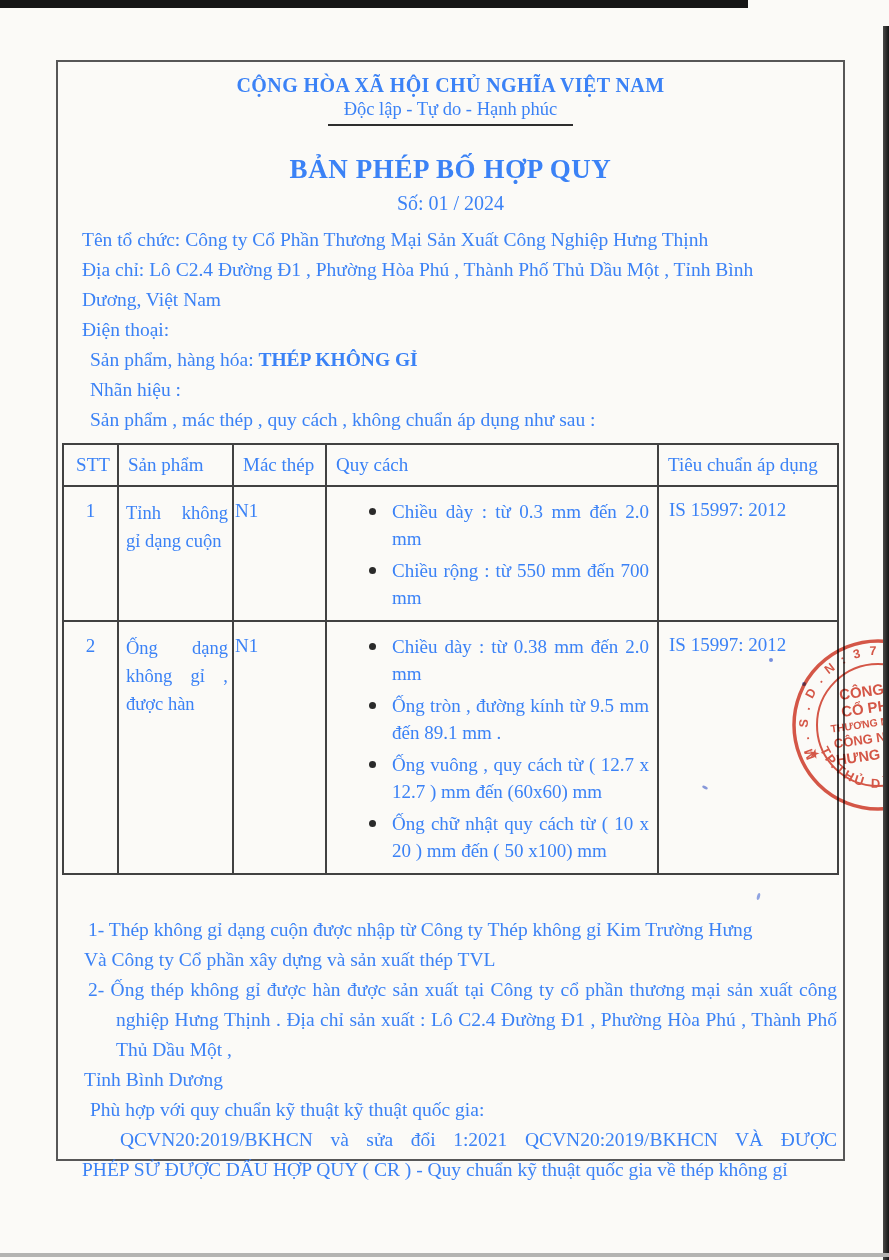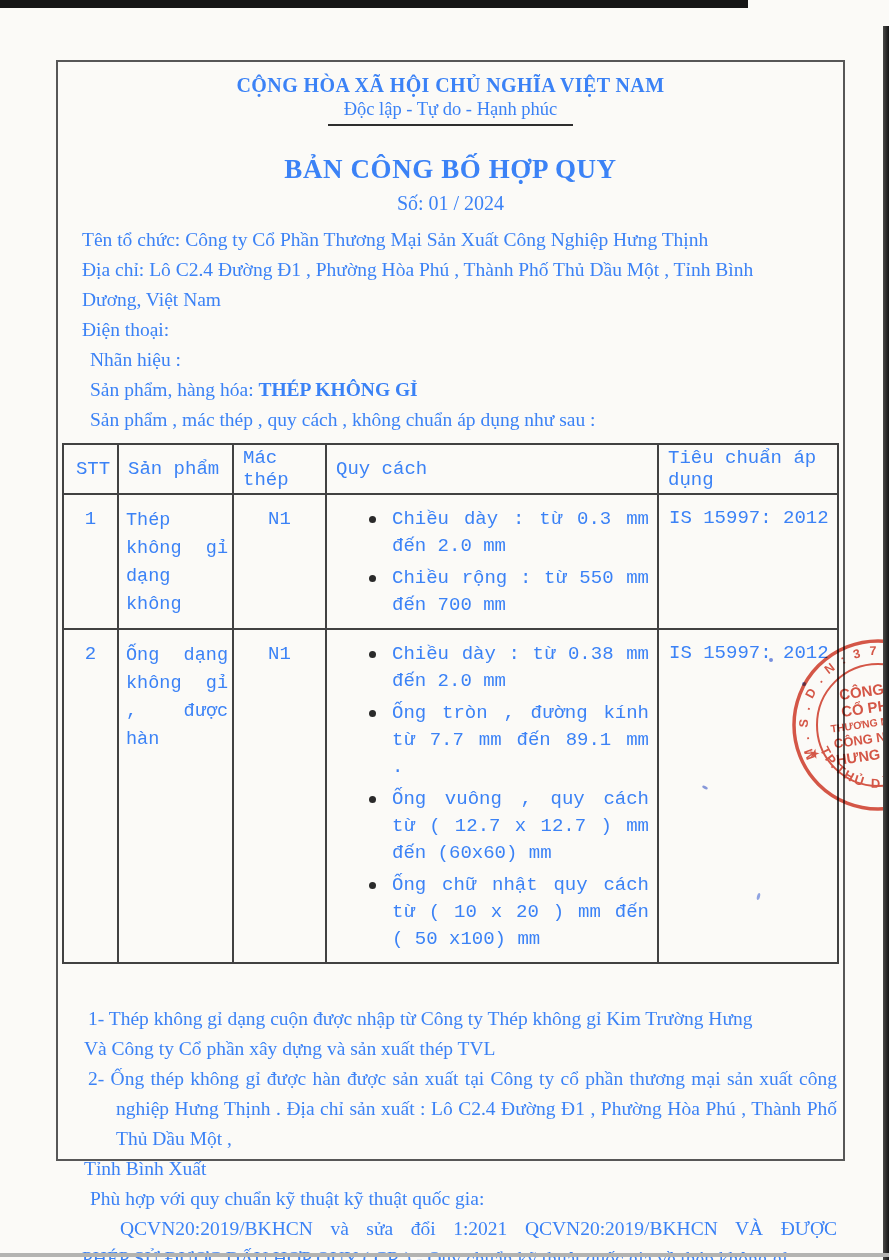--- a/index.html
+++ b/index.html
@@ -23,30 +23,30 @@
   .nat-line2 { display:inline-block; font-size:18.5px; font-weight:normal;
     border-bottom:2px solid #2e2e2e; padding:2px 16px 4px; }
   .doc-title { text-align:center; font-size:27px; font-weight:bold; letter-spacing:0.6px; margin-top:28px; }
   .doc-number { text-align:center; font-size:20px; margin-top:7px; }
   .intro { margin:10px 26px 0 24px; font-size:19.5px; line-height:30px; }
   .intro p { margin:0; }
   .indent { padding-left:8px; }
   .b { font-weight:bold; }
   
   table.spec-table { border-collapse:collapse; margin:8px 0 0 4px; table-layout:fixed; width:775px;
-    font-size:19px;font-family:Liberation Mono, monospace; }
+    font-size:19px; }
   .spec-table td, .spec-table th { border:2px solid #414141; font-weight:normal; text-align:left;
     vertical-align:top; box-sizing:border-box; }
   .spec-table th { height:42px; vertical-align:middle; padding:2px 4px 2px 9px; }
   .col-stt { width:55px; } .col-product { width:115px; } .col-grade { width:93px; }
   .col-spec { width:332px; } .col-standard { width:180px; }
   th.col-stt, td.cell-stt { text-align:center; }
   td.cell-stt { padding-top:13px; }
   td.cell-product { padding:12px 4px 4px 7px; font-size:18.5px; text-align:justify; line-height:28px; }
-  td.cell-grade { text-align:center; padding-top:13px; }
+  td.cell-grade { text-align:left; padding-top:13px; }
   td.cell-spec { padding:11px 8px 4px 0; }
   td.cell-standard { padding:12px 4px 4px 10px; }
   .spec-item { display:flex; margin:0 0 5px 42px; line-height:27px; }
   .dot { flex:none; width:7px; height:7px; border-radius:50%; background:#2a2a2a; margin:10px 16px 0 0; }
   .spec-text { flex:1; text-align:justify; }
   .row1 td { height:97px; }
   .row2 td { height:234px; }
   
   .notes { margin:40px 6px 0 24px; font-size:19.5px; line-height:30px; }
   .notes p { margin:0; }
@@ -76,29 +76,29 @@
   <div class="ink" style="left:802px;top:682px;width:4px;height:4px;background:#3a57c4;opacity:.7"></div>
   <div class="ink" style="left:757px;top:893px;width:3px;height:7px;background:#4a6bd4;opacity:.6;transform:rotate(15deg)"></div>
 
   <div class="frame">
 
     <div class="nat-header">
       <div class="nat-line1">CỘNG HÒA XÃ HỘI CHỦ NGHĨA VIỆT NAM</div>
       <div class="nat-line2">Độc lập - Tự do - Hạnh phúc</div>
     </div>
 
-    <div class="doc-title">BẢN CÔNG BỐ HỢP QUY</div>
+    <div class="doc-title">BẢN PHÉP BỐ HỢP QUY</div>
     <div class="doc-number">Số: 01 / 2024</div>
 
     <div class="intro" style="width:732px;">
       <p>Tên tổ chức: Công ty Cổ Phần Thương Mại Sản Xuất Công Nghiệp Hưng Thịnh</p>
       <p>Địa chỉ: Lô C2.4 Đường Đ1 , Phường Hòa Phú , Thành Phố Thủ Dầu Một , Tỉnh Bình Dương, Việt Nam</p>
       <p>Điện thoại:</p>
+      <p class="indent"><span>Sản phẩm, hàng hóa: </span><span class="b">THÉP KHÔNG GỈ</span></p>
       <p class="indent">Nhãn hiệu :</p>
-      <p class="indent"><span>Sản phẩm, hàng hóa: </span><span class="b">THÉP KHÔNG GỈ</span></p>
       <p class="indent">Sản phẩm , mác thép , quy cách , không chuẩn áp dụng như sau :</p>
     </div>
 
     <table class="spec-table">
       <colgroup>
         <col class="col-stt">
           <col class="col-product">
           <col class="col-grade">
           <col class="col-spec">
           <col class="col-standard">
@@ -106,21 +106,21 @@
       <tbody>
           <tr>
         <th class="col-stt">STT</th>
         <th>Sản phẩm</th>
         <th>Mác thép</th>
         <th>Quy cách</th>
         <th>Tiêu chuẩn áp dụng</th>
       </tr>
       <tr class="row1">
         <td class="cell-stt">1</td>
-        <td class="cell-product">Thép không gỉ dạng không</td>
+        <td class="cell-product">Tỉnh không gỉ dạng cuộn</td>
         <td class="cell-grade">N1</td>
         <td class="cell-spec">
           <div class="spec-item">
                 <span class="dot"></span>
                 <span class="spec-text">Chiều dày : từ 0.3 mm đến 2.0 mm</span>
               </div>
           <div class="spec-item">
                 <span class="dot"></span>
                 <span class="spec-text">Chiều rộng : từ 550 mm đến 700 mm</span>
               </div>
@@ -131,41 +131,41 @@
         <td class="cell-stt">2</td>
         <td class="cell-product">Ống dạng không gỉ , được hàn</td>
         <td class="cell-grade">N1</td>
         <td class="cell-spec">
           <div class="spec-item">
                 <span class="dot"></span>
                 <span class="spec-text">Chiều dày : từ 0.38 mm đến 2.0 mm</span>
               </div>
           <div class="spec-item">
                 <span class="dot"></span>
-                <span class="spec-text">Ống tròn , đường kính từ 7.7 mm đến 89.1 mm .</span>
+                <span class="spec-text">Ống tròn , đường kính từ 9.5 mm đến 89.1 mm .</span>
               </div>
           <div class="spec-item">
                 <span class="dot"></span>
                 <span class="spec-text">Ống vuông , quy cách từ ( 12.7 x 12.7 ) mm đến (60x60) mm</span>
               </div>
           <div class="spec-item">
                 <span class="dot"></span>
                 <span class="spec-text">Ống chữ nhật quy cách từ ( 10 x 20 ) mm đến ( 50 x100) mm</span>
               </div>
         </td>
         <td class="cell-standard">IS 15997: 2012</td>
       </tr>
     </tbody>
       </table>
 
     <div class="notes">
       <p class="note-line1">1-  Thép không gỉ dạng cuộn được nhập từ Công ty Thép không gỉ Kim Trường Hưng</p>
       <p class="note-line2">Và Công ty Cổ phần xây dựng và sản xuất thép TVL</p>
       <p class="note-hang">2-  Ống thép không gỉ được hàn được sản xuất tại Công ty cổ phần thương mại sản xuất công nghiệp Hưng Thịnh . Địa chỉ sản xuất : Lô C2.4 Đường Đ1 , Phường Hòa Phú , Thành Phố Thủ Dầu Một ,</p>
-      <p class="note-plain">Tỉnh Bình Xuất</p>
+      <p class="note-plain">Tỉnh Bình Dương</p>
       <p class="conf-head">Phù hợp với quy chuẩn kỹ thuật kỹ thuật quốc gia:</p>
       <p class="conf-line1">QCVN20:2019/BKHCN và sửa đổi 1:2021 QCVN20:2019/BKHCN VÀ ĐƯỢC</p>
       <p class="conf-line2">PHÉP SỬ ĐƯỢC DẤU HỢP QUY ( CR ) -  Quy chuẩn kỹ thuật quốc gia về thép không gỉ</p>
     </div>
 
   </div>
 
   <svg class="stamp" width="220" height="220" viewBox="0 0 220 220">
     <defs>
       <path id="arcTop" d="M 52.7,150.2 A 70,70 0 1 1 167.3,150.2"></path>

